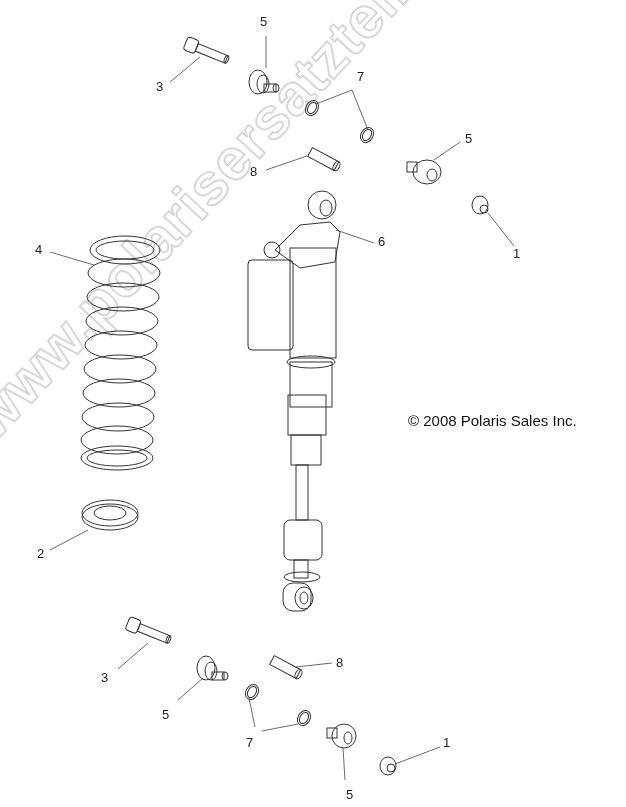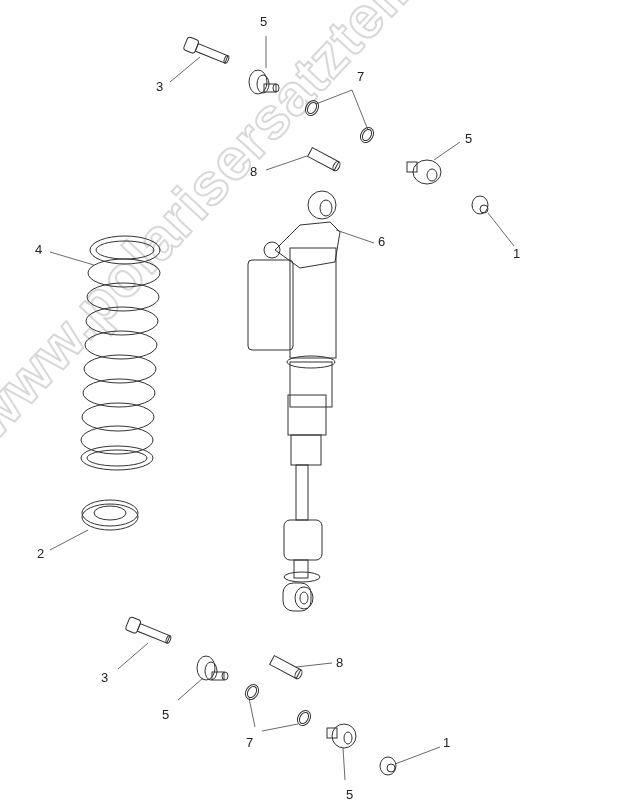--- a/index.html
+++ b/index.html
@@ -157,13 +157,14 @@
   <span class="lbl" style="left:260px;top:15px">5</span>
   <span class="lbl" style="left:465px;top:132px">5</span>
   <span class="lbl" style="left:162px;top:708px">5</span>
   <span class="lbl" style="left:346px;top:788px">5</span>
   <span class="lbl" style="left:378px;top:235px">6</span>
   <span class="lbl" style="left:357px;top:70px">7</span>
   <span class="lbl" style="left:246px;top:736px">7</span>
   <span class="lbl" style="left:250px;top:165px">8</span>
   <span class="lbl" style="left:336px;top:656px">8</span>
 
+  <div class="copy">© 2008 Polaris Sales Inc.</div>
 </div>
 
 </body></html>

